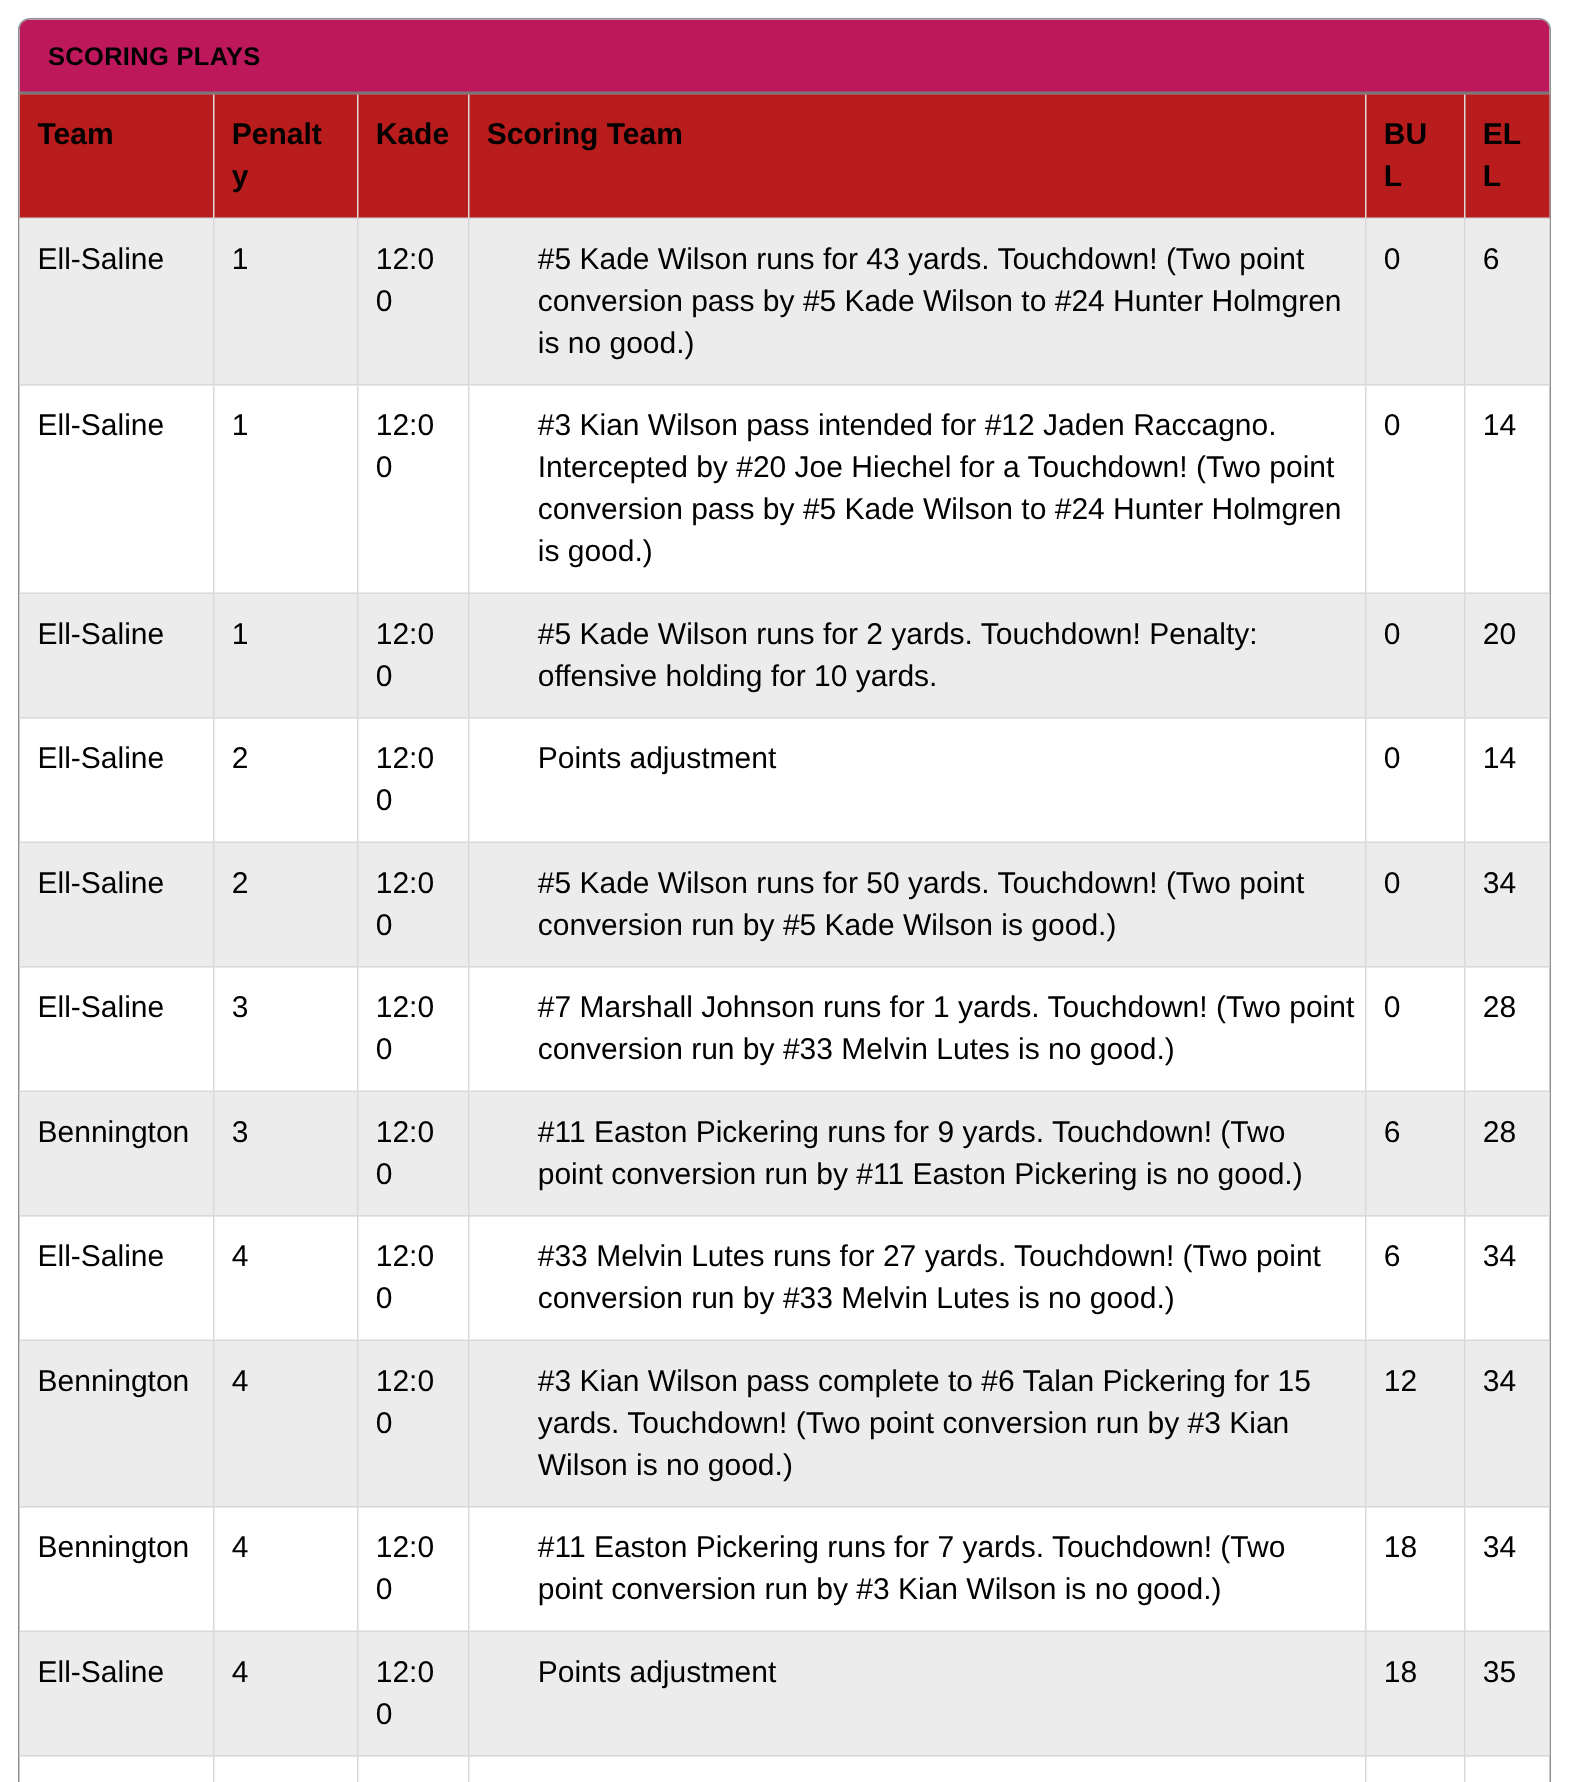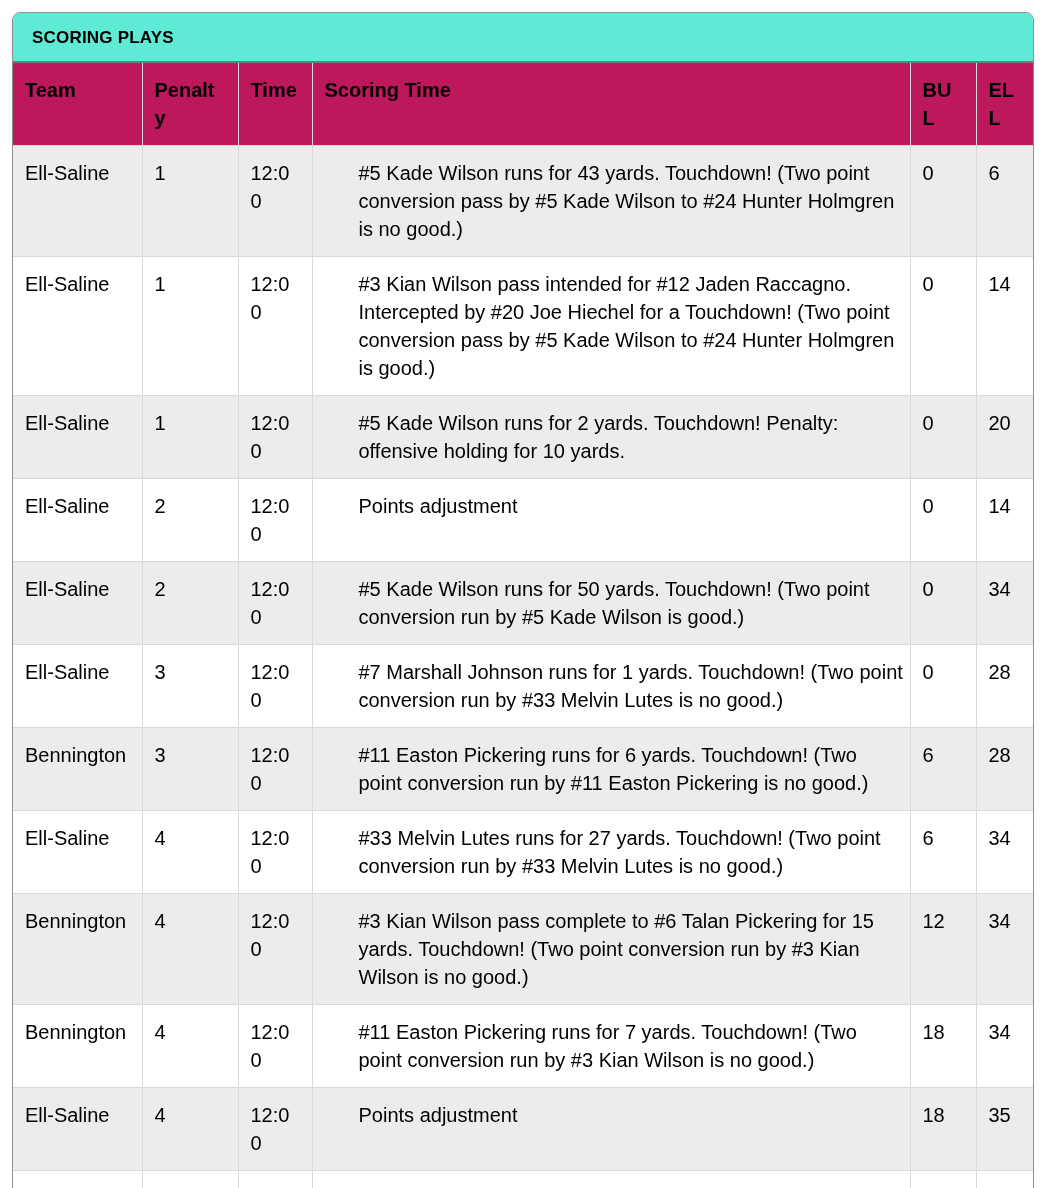--- a/index.html
+++ b/index.html
@@ -13,21 +13,21 @@
     width: 1022px;
     margin: 12px;
   }
   .card {
     border: 1px solid #8f8f8f;
     border-radius: 8px;
     overflow: hidden;
     background: #ffffff;
   }
   .card-title {
-    background: #5eead4;
+    background: #be185d;
     border-bottom: 2px solid #787878;
     padding: 14px 19px 13px 19px;
     font-size: 17px;
     line-height: 21px;
     font-weight: 700;
     letter-spacing: 0.2px;
   }
   table.scoring {
     width: 100%;
     border-collapse: collapse;
@@ -46,21 +46,21 @@
   }
   table.scoring th:last-child,
   table.scoring td:last-child {
     border-right: none;
   }
   table.scoring tbody tr:last-child td {
     border-bottom: none;
   }
   table.scoring th {
     font-weight: 700;
-    background: #be185d;
+    background: #b91c1c;
   }
   table.scoring tbody tr:nth-child(odd) {
     background: #ececec;
   }
   table.scoring td.play-cell {
     padding-right: 6px;
     padding-left: 46px;
   }
 </style>
 </head>
@@ -76,22 +76,22 @@
         <col style="width:96px">
         <col style="width:74px">
         <col style="width:598px">
         <col style="width:66px">
         <col style="width:59px">
       </colgroup>
       <thead>
         <tr>
           <th>Team</th>
           <th>Penalty</th>
-          <th>Time</th>
-          <th>Scoring Time</th>
+          <th>Kade</th>
+          <th>Scoring Team</th>
           <th>BUL</th>
           <th>ELL</th>
         </tr>
       </thead>
       <tbody>
           <tr>
     <td>Ell-Saline</td>
     <td>1</td>
     <td>12:00</td>
     <td class="play-cell">#5 Kade Wilson runs for 43 yards. Touchdown! (Two point conversion pass by #5 Kade Wilson to #24 Hunter Holmgren is no good.)</td>
@@ -135,21 +135,21 @@
     <td>3</td>
     <td>12:00</td>
     <td class="play-cell">#7 Marshall Johnson runs for 1 yards. Touchdown! (Two point conversion run by #33 Melvin Lutes is no good.)</td>
     <td>0</td>
     <td>28</td>
   </tr>
           <tr>
     <td>Bennington</td>
     <td>3</td>
     <td>12:00</td>
-    <td class="play-cell">#11 Easton Pickering runs for 6 yards. Touchdown! (Two point conversion run by #11 Easton Pickering is no good.)</td>
+    <td class="play-cell">#11 Easton Pickering runs for 9 yards. Touchdown! (Two point conversion run by #11 Easton Pickering is no good.)</td>
     <td>6</td>
     <td>28</td>
   </tr>
           <tr>
     <td>Ell-Saline</td>
     <td>4</td>
     <td>12:00</td>
     <td class="play-cell">#33 Melvin Lutes runs for 27 yards. Touchdown! (Two point conversion run by #33 Melvin Lutes is no good.)</td>
     <td>6</td>
     <td>34</td>

